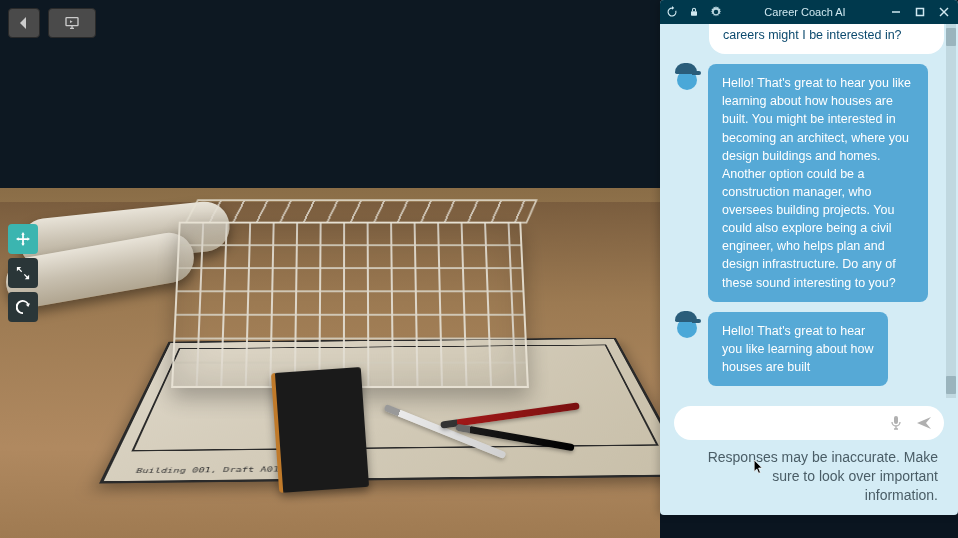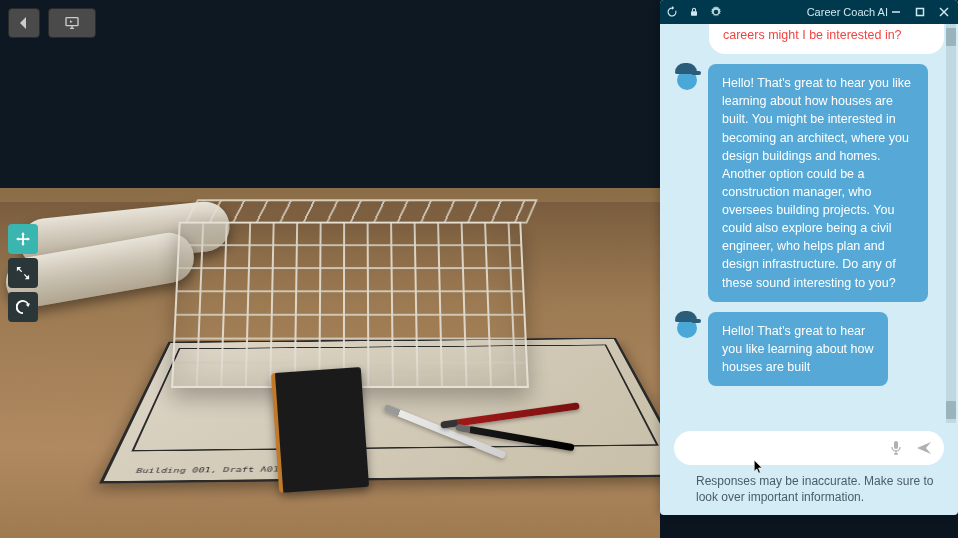--- a/index.html
+++ b/index.html
@@ -171,21 +171,21 @@
       display: flex;
       align-items: center;
       padding: 0 6px;
       color: #cfe8f0;
       font-size: 11px;
       border-radius: 4px 4px 0 0;
     }
     .tb-left { display: flex; gap: 10px; }
     .tb-icon { display:flex; align-items:center; cursor:pointer; }
     .tb-icon svg { width: 12px; height: 12px; fill: #cfe8f0; }
-    .tb-title { flex: 1; text-align: right; }
+    .tb-title { flex: 1; text-align: center; }
     .tb-right { display: flex; gap: 8px; align-items: center; }
     .win-btn { width: 16px; height: 16px; display:flex; align-items:center; justify-content:center; cursor:pointer;}
     .win-btn svg { width: 10px; height: 10px; fill: none; stroke: #cfe8f0; stroke-width: 1.5; }
     
     .chat-body {
       flex: 1;
       overflow-y: hidden;
       padding: 0 14px 6px 14px;
       position: relative;
     }
@@ -200,43 +200,43 @@
     .avatar .brim { position:absolute; top:7px; left:18px; width:9px; height:4px; background:#2a5d7a; border-radius: 0 3px 3px 0;}
     
     .bubble {
       padding: 10px 14px;
       border-radius: 8px;
       font-size: 12.5px;
       line-height: 1.45;
       max-width: 220px;
     }
     .bubble.ai { background: #56a9d6; color: #fff; }
-    .bubble.user { background: #fff; color: #ef4444; }
+    .bubble.user { background: #fff; color: #0c4a6e; }
     .bubble.partial-top { border-radius: 0 0 16px 16px; margin-top: -2px; padding-top: 4px; max-width: 235px; align-self: flex-end; margin-left: auto;}
     
     .chat-input-wrap {
       padding: 8px 14px 6px 14px;
     }
     .chat-input {
       background: #fff;
       border-radius: 18px;
       height: 34px;
       display: flex;
       align-items: center;
       padding: 0 10px 0 16px;
       gap: 8px;
     }
     .chat-input input { flex:1; border:none; outline:none; font-size:12px; background:transparent; }
     .input-icon { width: 20px; height: 20px; display:flex; align-items:center; justify-content:center; cursor:pointer;}
     .input-icon svg { width:16px; height:16px; fill:#b0b0b0; }
     
     .disclaimer {
-      font-size: 12px;
+      font-size: 14px;
       color: #4a5d66;
-      text-align: left;
+      text-align: right;
       padding: 2px 20px 10px 20px;
       line-height: 1.35;
       margin-left: 16px;
     }
     
     .cursor-arrow {
       position: absolute;
       width: 11px; height: 16px;
       pointer-events: none;
       z-index: 100;

